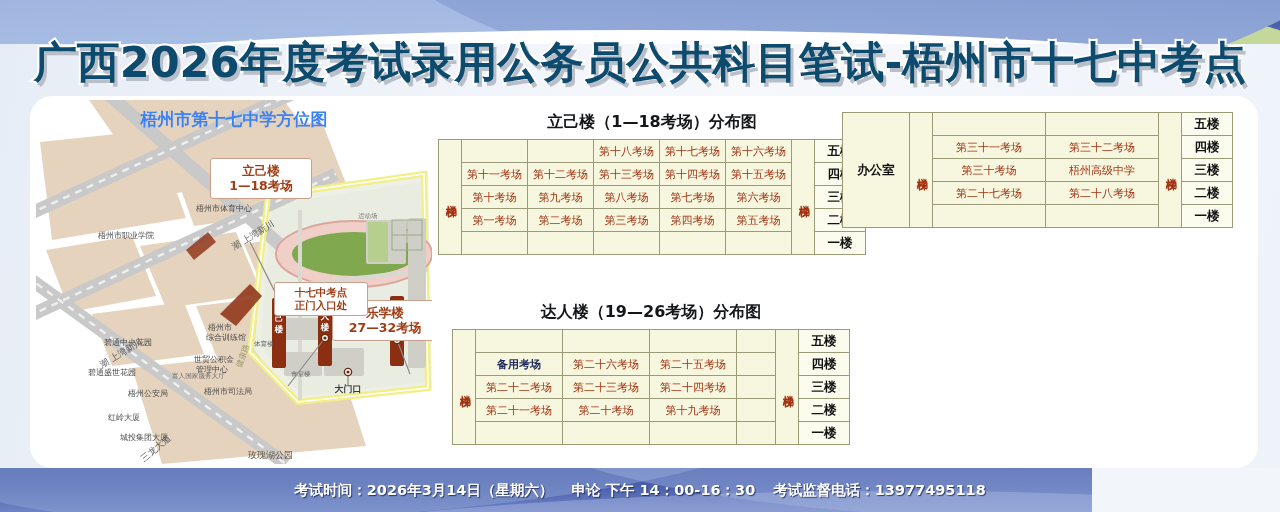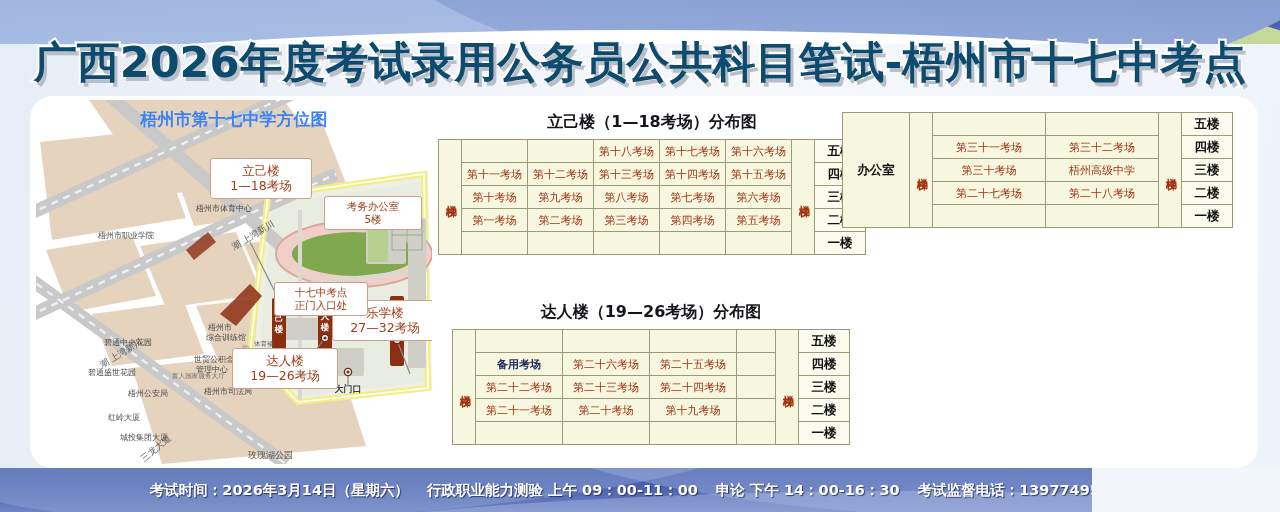--- a/index.html
+++ b/index.html
@@ -50,21 +50,21 @@
 
   
   .map{position:absolute;left:36px;top:100px;width:396px;height:364px;z-index:5;overflow:hidden;
        border-radius:18px;background:#ffffff;}
   .map .mtitle{position:absolute;left:0;top:8px;width:396px;text-align:center;
        font-family:"DejaVu Sans","Liberation Sans",sans-serif;font-weight:bold;
        font-size:17px;color:#3b82f6;z-index:30;}
   .map svg{position:absolute;left:0;top:0;}
 
   .callout{position:absolute;background:#ffffff;border:1.6px solid #c9a08c;border-radius:3px;
-       color:#9f3e16;font-weight:normal;text-align:center;line-height:1.22;z-index:28;
+       color:#9f3e16;font-weight:bold;text-align:center;line-height:1.22;z-index:28;
        font-family:"DejaVu Sans","Liberation Sans",sans-serif;}
   .callout.small{font-size:10.5px;padding:3px 5px;}
   .callout.big{font-size:12.5px;padding:4px 6px;}
   .addr{position:absolute;right:6px;bottom:8px;text-align:left;color:#9f3e16;font-weight:bold;
        font-size:12px;line-height:1.35;z-index:28;
        font-family:"DejaVu Sans","Liberation Sans",sans-serif;}
 
   
   .block{position:absolute;z-index:6;}
   .block .btitle{text-align:center;font-family:"DejaVu Sans","Liberation Sans",sans-serif;
@@ -260,34 +260,26 @@
           <circle cx="361" cy="240" r="1.6"></circle>
         </g>
       </g>
     </svg>
 
     <div class="callout big" style="left:174px;top:58px;width:88px;">
       <div>立己楼</div>
       <div>1—18考场</div>
     </div>
 
-    <div class="callout small" style="left:288px;top:96px;width:86px;">
-      <div>考务办公室</div>
-      <div>5楼</div>
-    </div>
 
     <div class="callout big" style="left:296px;top:200px;width:92px;">
       <div>乐学楼</div>
       <div>27—32考场</div>
     </div>
 
-    <div class="callout big" style="left:196px;top:248px;width:92px;">
-      <div>达人楼</div>
-      <div>19—26考场</div>
-    </div>
 
     <div class="callout small" style="left:238px;top:182px;width:82px;">
       <div>十七中考点</div>
       <div>正门入口处</div>
     </div>
 
   </div>
 
   <div class="block" style="left:438px;top:112px;">
     <div class="btitle">立己楼（1—18考场）分布图</div>
@@ -418,19 +410,18 @@
     </tbody>
       </table>
   </div>
 
   <div class="footer">
     <div class="swoosh1"></div>
     <div class="swoosh2"></div>
     <div class="swoosh3"></div>
     <div class="ftext">
       <span>考试时间：2026年3月14日（星期六）</span>
-      <span>行政职业能力测验 上午 09：00-11：00</span>
       <span>申论 下午 14：00-16：30</span>
       <span>考试监督电话：13977495118</span>
     </div>
   </div>
 
 </div>
 
 </body></html>

